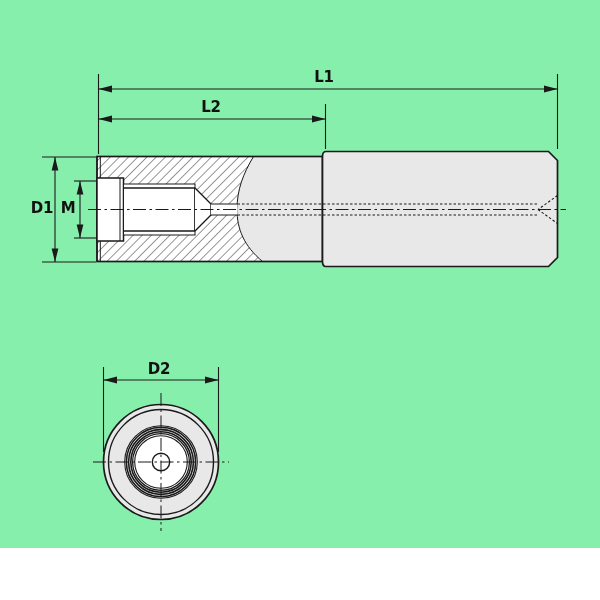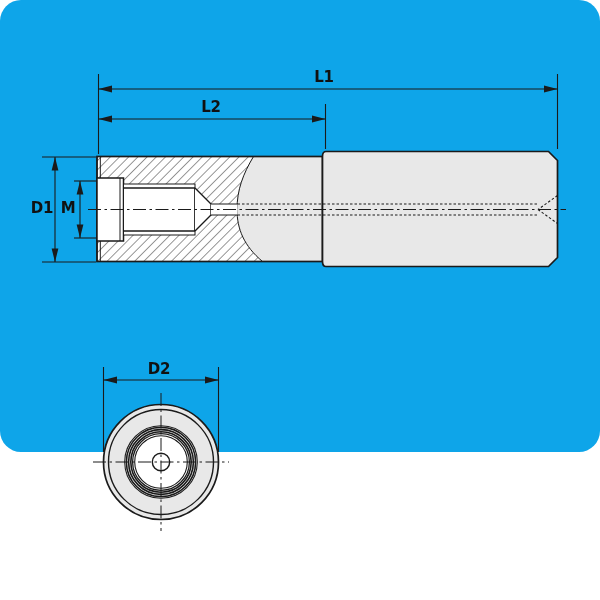--- a/index.html
+++ b/index.html
@@ -5,23 +5,22 @@
   html, body {
     margin: 0;
     padding: 0;
     background: #ffffff;
     width: 600px;
     height: 600px;
     overflow: hidden;
   }
   .drawing-canvas {
     width: 600px;
-    height: 452px;
-    background: #0ea5e9;
-    border-radius: 21px;
+    height: 548px;
+    background: #86efac;
   }
   svg { display: block; }
   .outline   { stroke: #1a1a1a; stroke-width: 1.7; fill: none; }
   .thinline  { stroke: #1a1a1a; stroke-width: 1;   fill: none; }
   .medline   { stroke: #1a1a1a; stroke-width: 1.5; fill: none; }
   .dimline   { stroke: #1a1a1a; stroke-width: 1.1; fill: none; }
   .centerline{ stroke: #1a1a1a; stroke-width: 1; fill: none;
                stroke-dasharray: 13 3.5 2.5 3.5; }
   .hiddenline{ stroke: #1a1a1a; stroke-width: 1.05; fill: none;
                stroke-dasharray: 2.5 2; }

